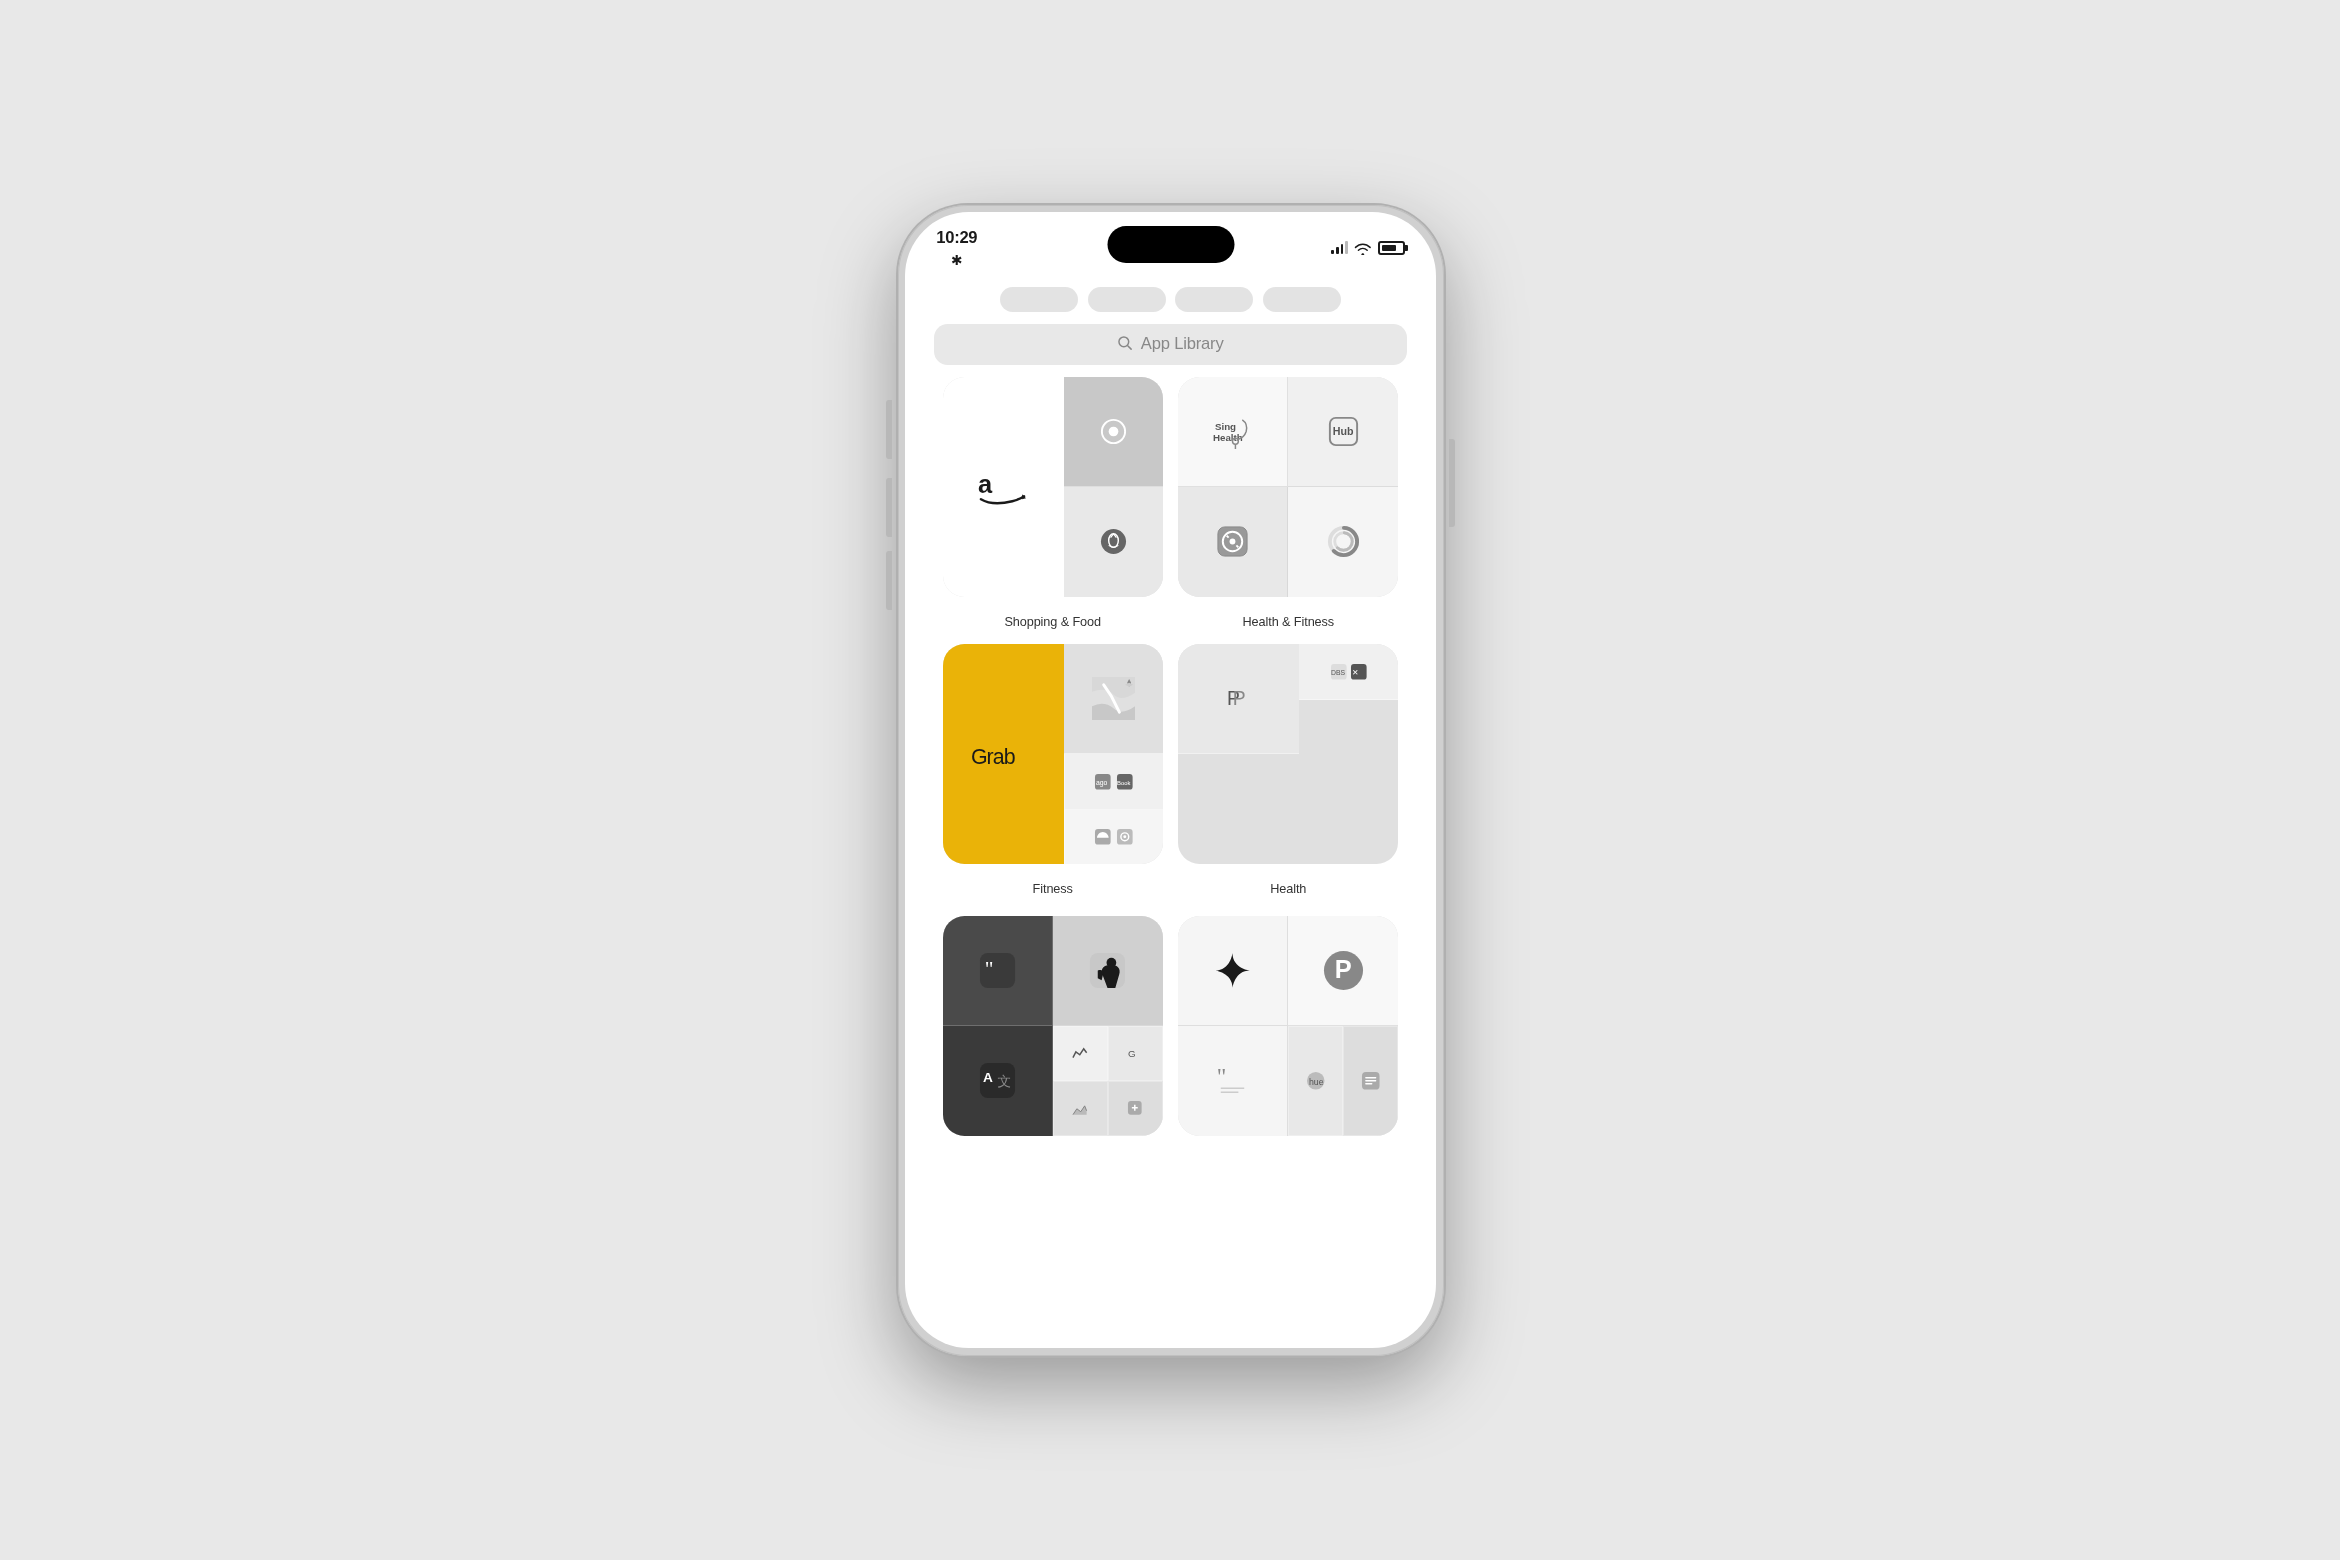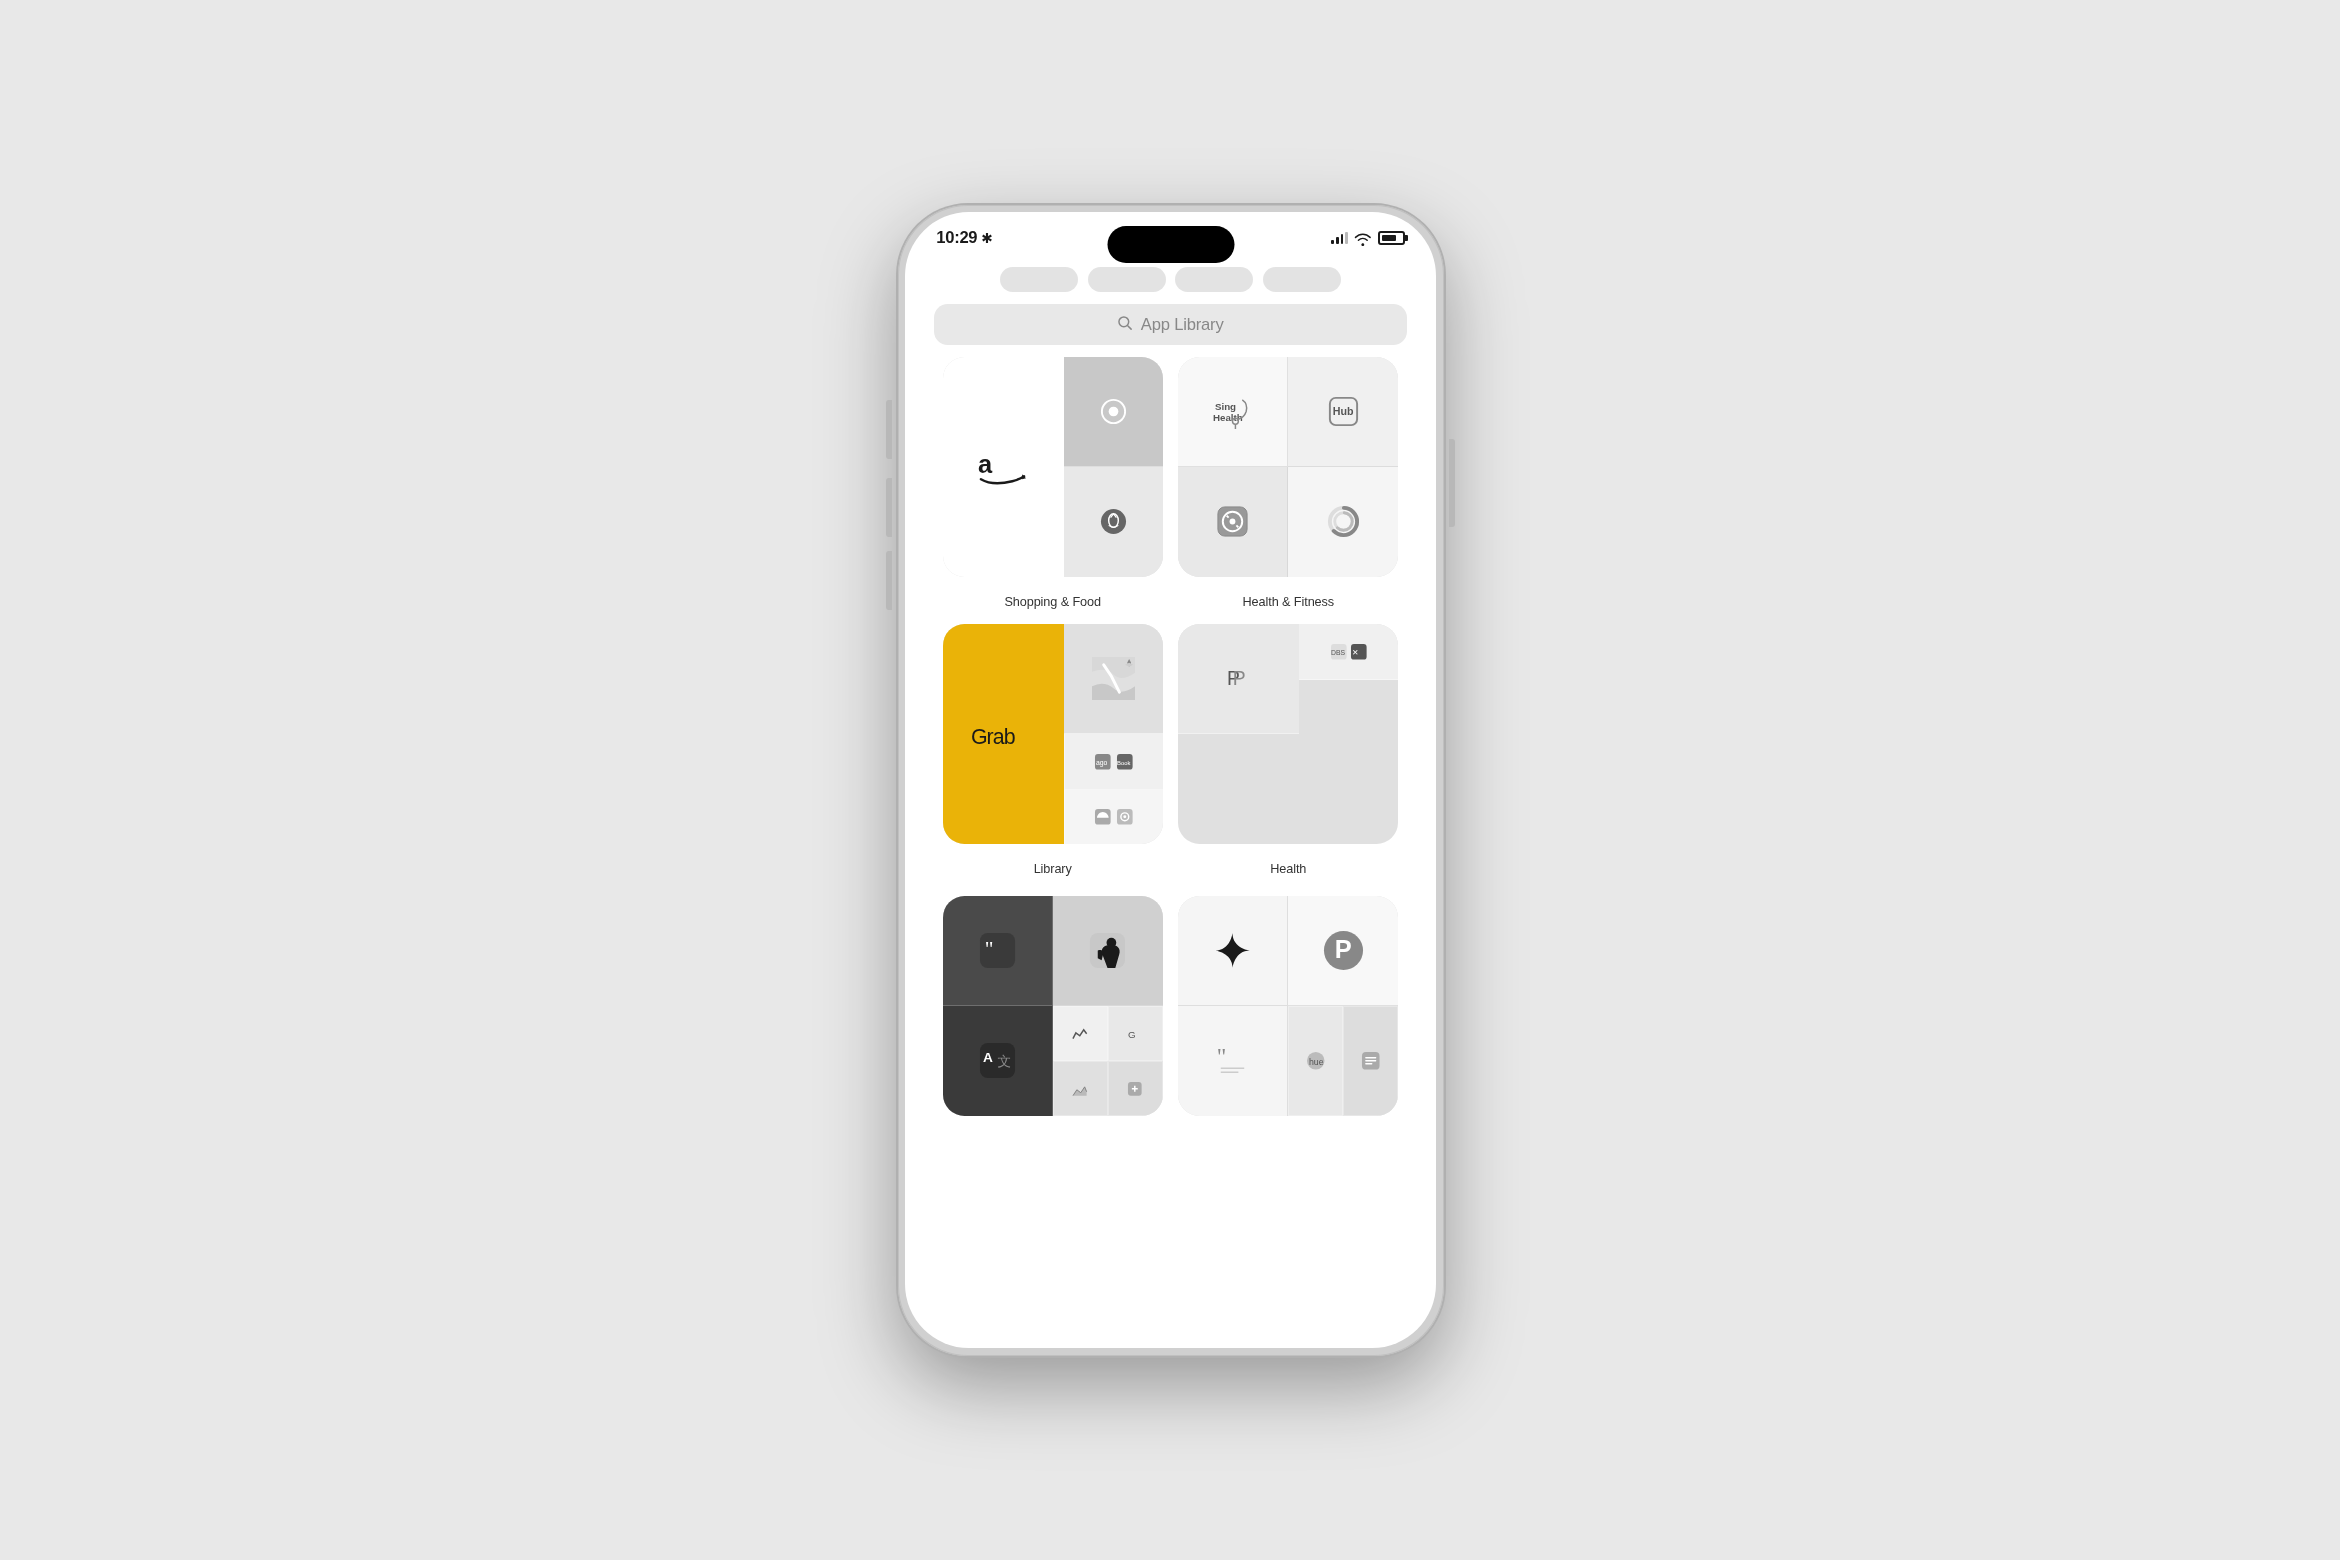--- a/index.html
+++ b/index.html
@@ -217,21 +217,21 @@
       letter-spacing: -0.1px;
     }
   </style>
 </head>
 <body>
 
 <div class="phone-outer">
   <div class="phone-inner">
 
     <div class="status-bar">
-      <div style="display:flex;align-items:center;gap:3.9px;">
+      <div style="display:flex;align-items:center;gap:3.9px;flex-direction:column;">
         <span class="status-time">10:29</span>
         <span style="font-size:13.7px;color:#1a1a1a;">✱</span>
       </div>
       <div class="status-icons">
         <div class="signal-bars">
           <span></span>
             <span></span>
             <span></span>
             <span></span>
         </div>
@@ -390,21 +390,21 @@
                     <path d="M9 4 C6 4 3 7 3 10 L15 10 C15 7 12 4 9 4Z" fill="#fff"></path>
                   </svg>
                 <svg width="17.6" height="17.6" viewBox="0 0 18 18">
                     <rect x="1" y="1" width="16" height="16" rx="3" fill="#bbb"></rect>
                     <circle cx="9" cy="9" r="4" fill="none" stroke="#fff" stroke-width="1.5"></circle>
                     <circle cx="9" cy="9" r="1.5" fill="#fff"></circle>
                   </svg>
               </div>
             </div>
           </div>
-          <div class="category-label">Library</div>
+          <div class="category-label">Fitness</div>
         </div>
 
         <div class="category-block">
           <div style="width:220px;height:220px;border-radius:21.5px;overflow:hidden;display:grid;grid-template-columns:55% 45%;grid-template-rows:1fr 1fr;background:#e0e0e0;">
 
 
             <div style="background:#e8e8e8;display:flex;align-items:center;justify-content:center;border-bottom:0.5px solid rgba(255,255,255,0.4);">
               <svg width="29" height="29" viewBox="0 0 30 30">
                 <text x="3" y="22" font-size="20" fill="#555" font-family="Arial">P</text>
                 <text x="9" y="22" font-size="20" fill="#888" font-family="Arial">P</text>

